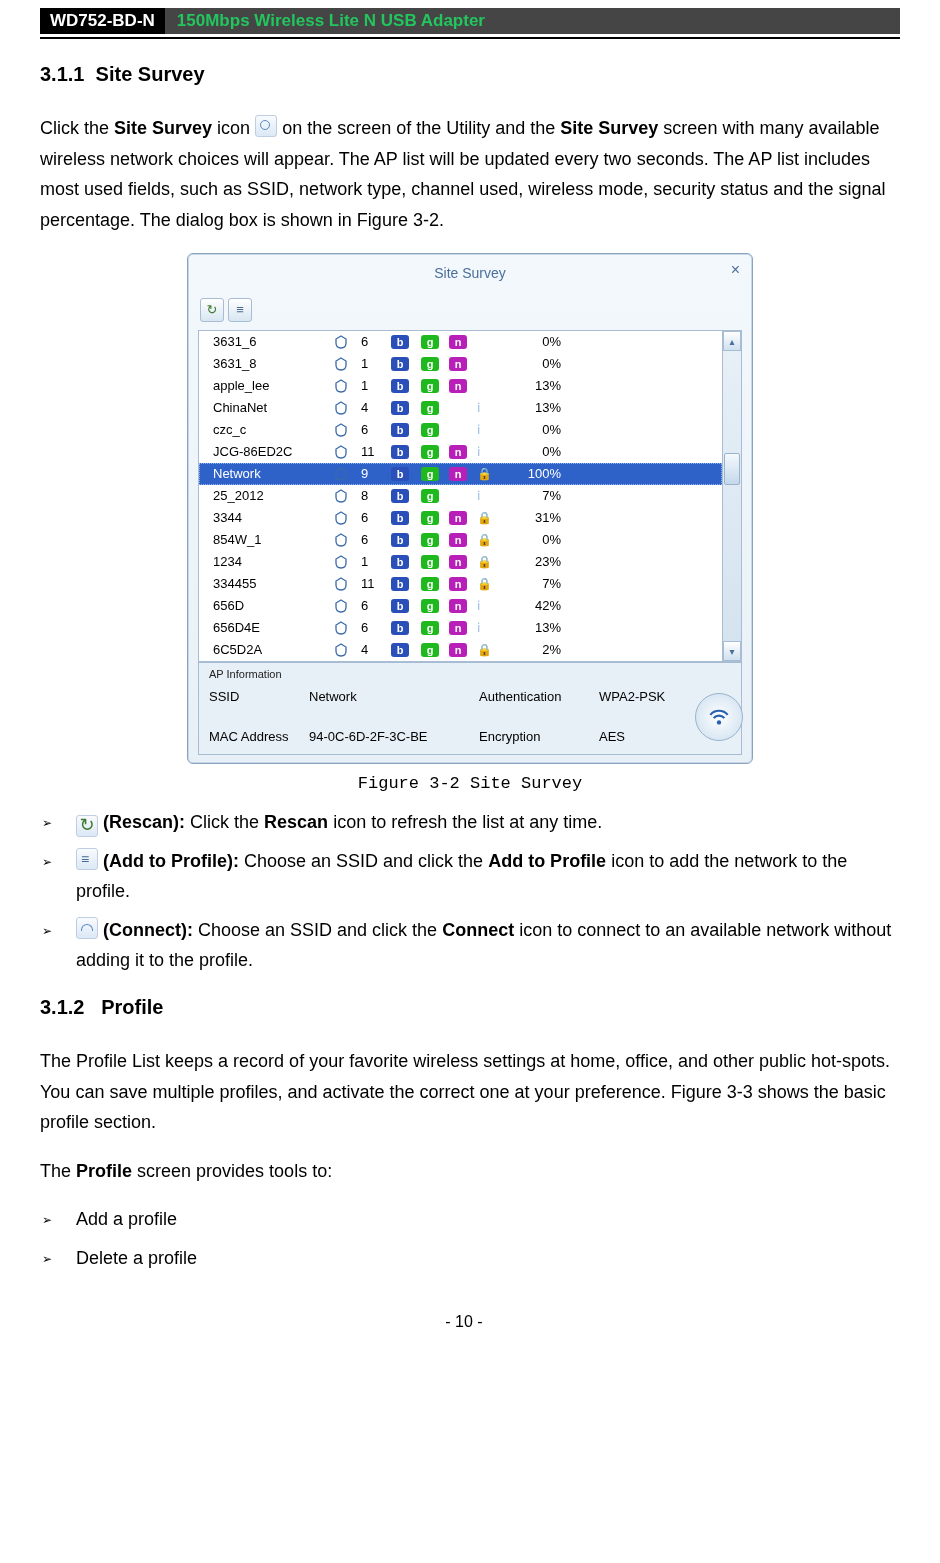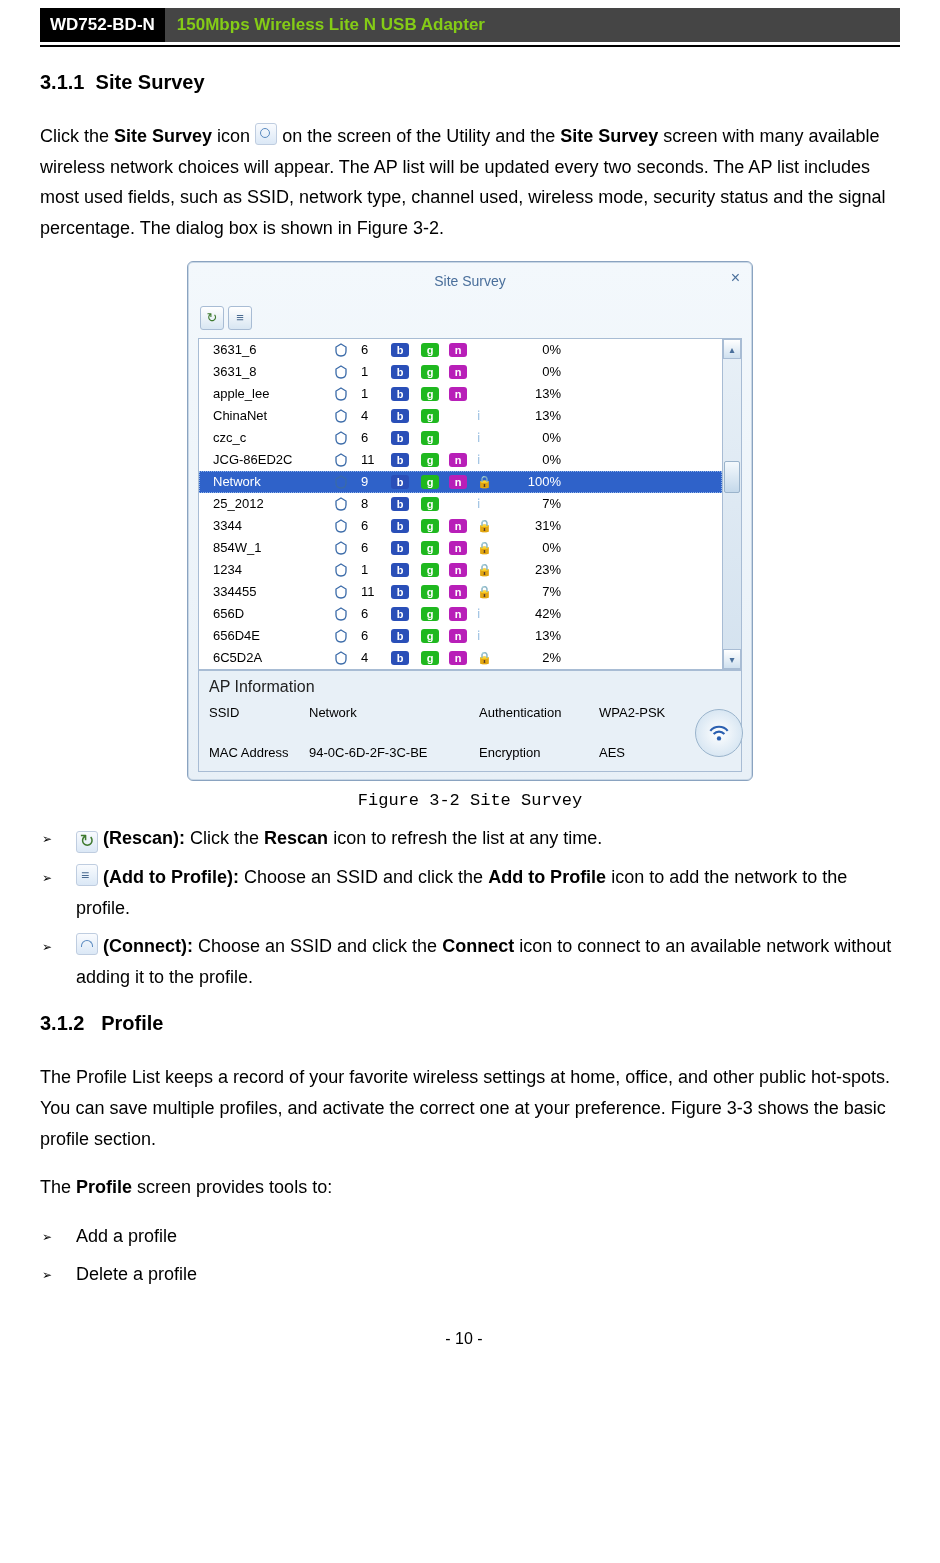--- a/index.html
+++ b/index.html
@@ -5,35 +5,35 @@
     body {
       font-family: Arial, Helvetica, sans-serif;
       margin: 0;
       padding: 0;
       background: #fff;
       width: 940px;
     }
     .header {
       display: flex;
       align-items: stretch;
-      height: 34px;
+      height: 26px;
       margin: 8px 40px 3px 40px;
     }
     .header-model {
       background: #000;
       color: #fff;
       font-weight: bold;
       font-size: 17px;
       padding: 4px 10px;
       display: flex;
       align-items: center;
     }
     .header-title {
       background: #454545;
-      color: #84cc16;
+      color: #22c55e;
       font-weight: bold;
       font-size: 17px;
       padding: 0 12px;
       display: flex;
       align-items: center;
       flex: 1;
     }
     .divider {
       height: 2px;
       background: #000;
@@ -215,21 +215,21 @@
       border-radius: 2px;
     }
     .ap-info {
       margin: 0 8px 6px 8px;
       border: 1px solid #a8bcd4;
       border-top: 1px solid #a8bcd4;
       background: #e8f0f7;
       padding: 2px 0 6px 0;
     }
     .ap-info-title {
-      font-size: 16px;
+      font-size: 11px;
       padding: 0 10px 2px 10px;
       color: #222;
     }
     .ap-info-grid {
       display: grid;
       grid-template-columns: 100px 170px 120px 90px 60px;
       align-items: center;
       font-size: 13px;
       padding: 0 10px;
       row-gap: 18px;

